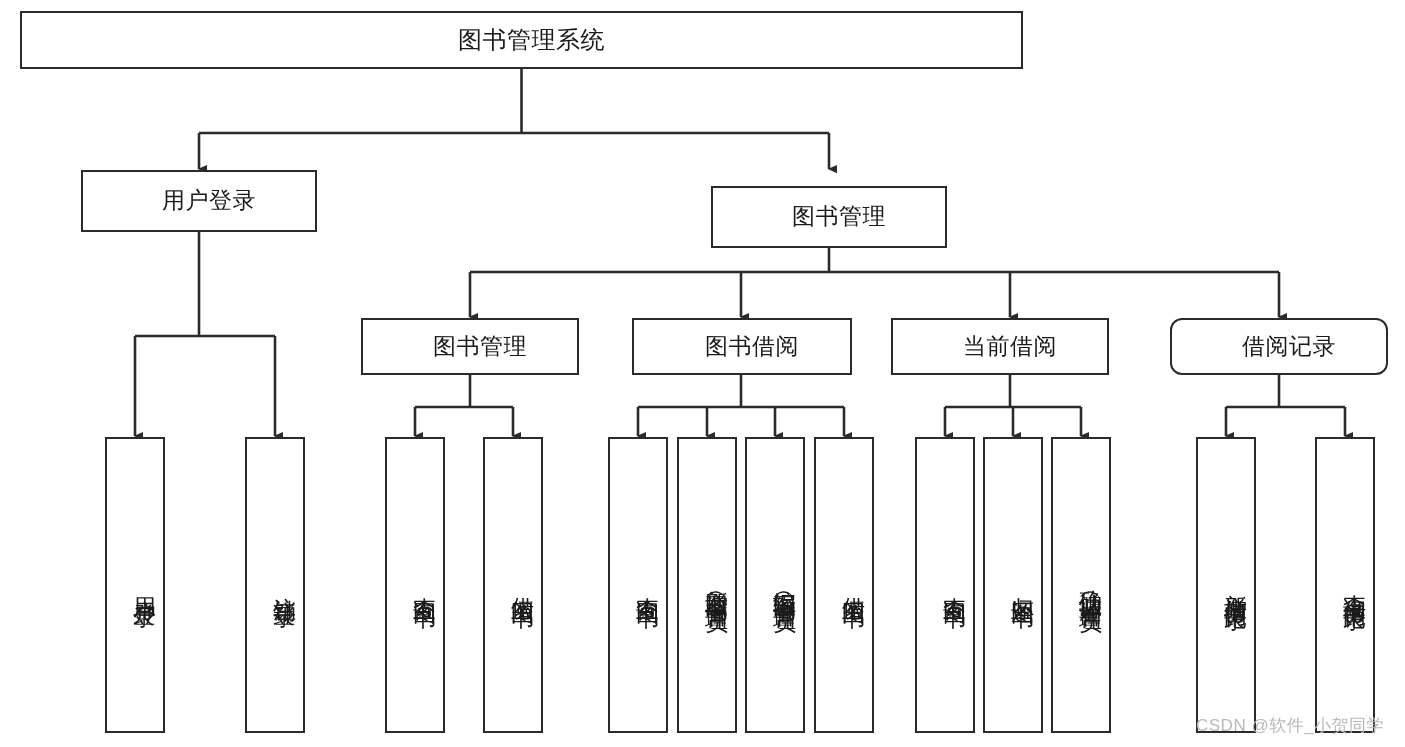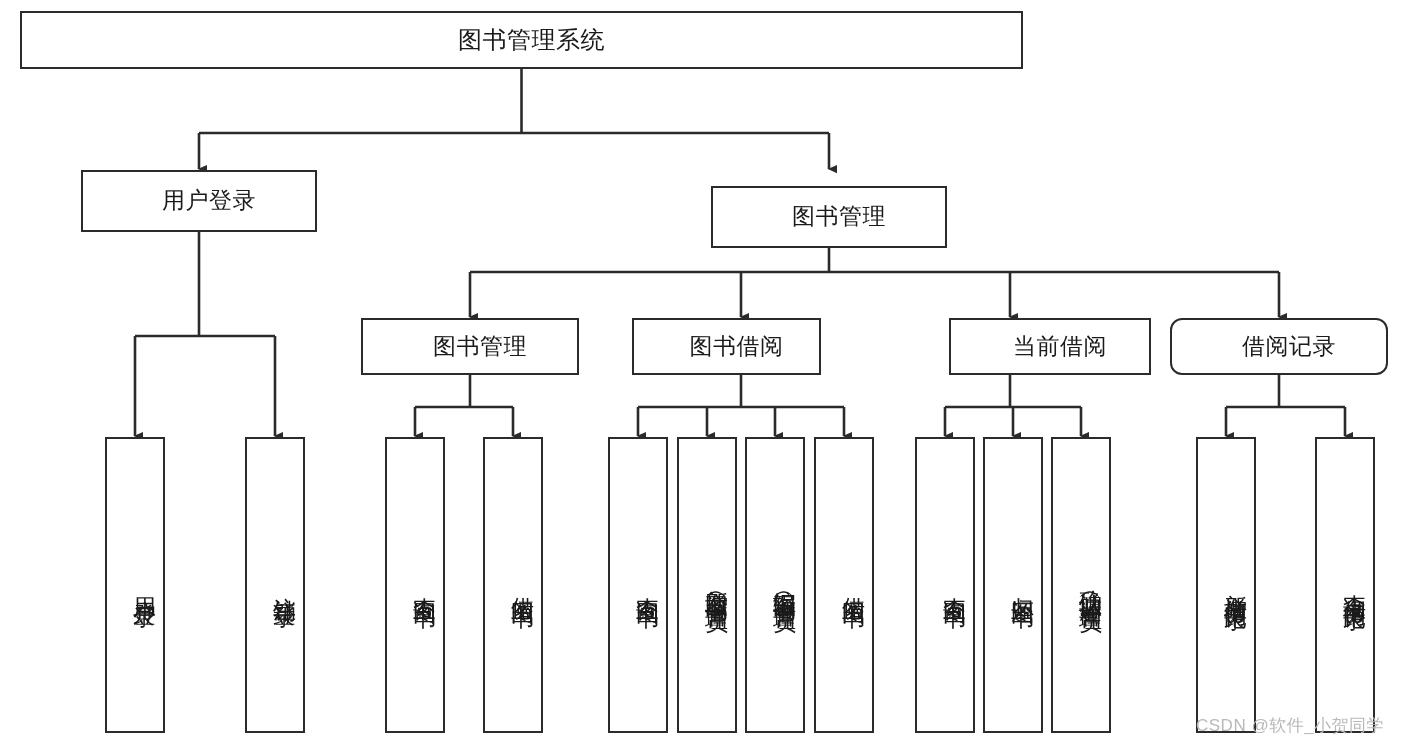--- a/index.html
+++ b/index.html
@@ -124,24 +124,24 @@
       </div>
       <div class="node horiz" style="left: 81px; top: 170px; width: 236px; height: 62px;">
         <span class="node-label">用户登录</span>
       </div>
       <div class="node horiz" style="left: 711px; top: 170px; width: 236px; height: 62px; margin-top: 16px;">
         <span class="node-label">图书管理</span>
       </div>
       <div class="node horiz" style="left: 361px; top: 318px; width: 218px; height: 57px;">
         <span class="node-label">图书管理</span>
       </div>
-      <div class="node horiz" style="left: 632px; top: 318px; width: 189px; height: 57px;">
+      <div class="node horiz" style="left: 632px; top: 318px; width: 220px; height: 57px;">
         <span class="node-label">图书借阅</span>
       </div>
-      <div class="node horiz" style="left: 949px; top: 318px; width: 202px; height: 57px;">
+      <div class="node horiz" style="left: 891px; top: 318px; width: 218px; height: 57px;">
         <span class="node-label">当前借阅</span>
       </div>
       <div class="node horiz" style="left: 1170px; top: 318px; width: 218px; height: 57px; border-radius: 12px;">
         <span class="node-label">借阅记录</span>
       </div>
       <div class="node vert" style="left: 105px; top: 437px; width: 60px; height: 296px;">
         <span class="node-label">用户登录</span>
       </div>
       <div class="node vert" style="left: 245px; top: 437px; width: 60px; height: 296px;">
         <span class="node-label">注销登录</span>

